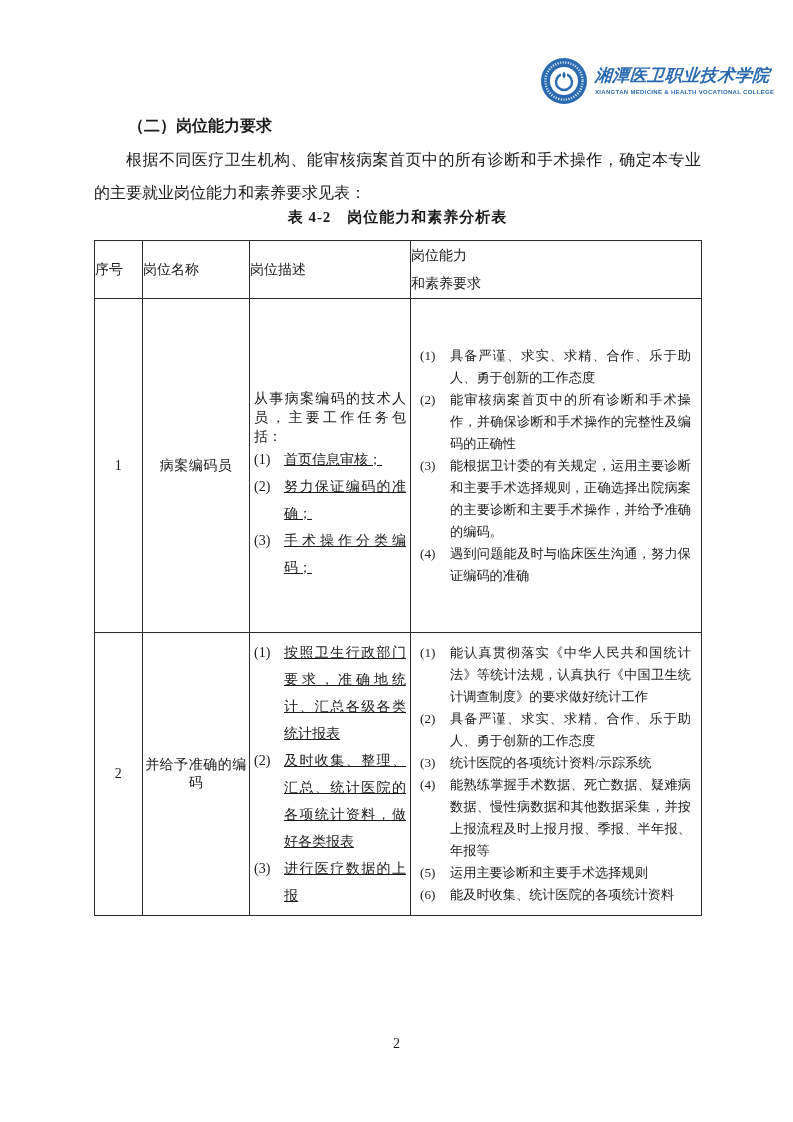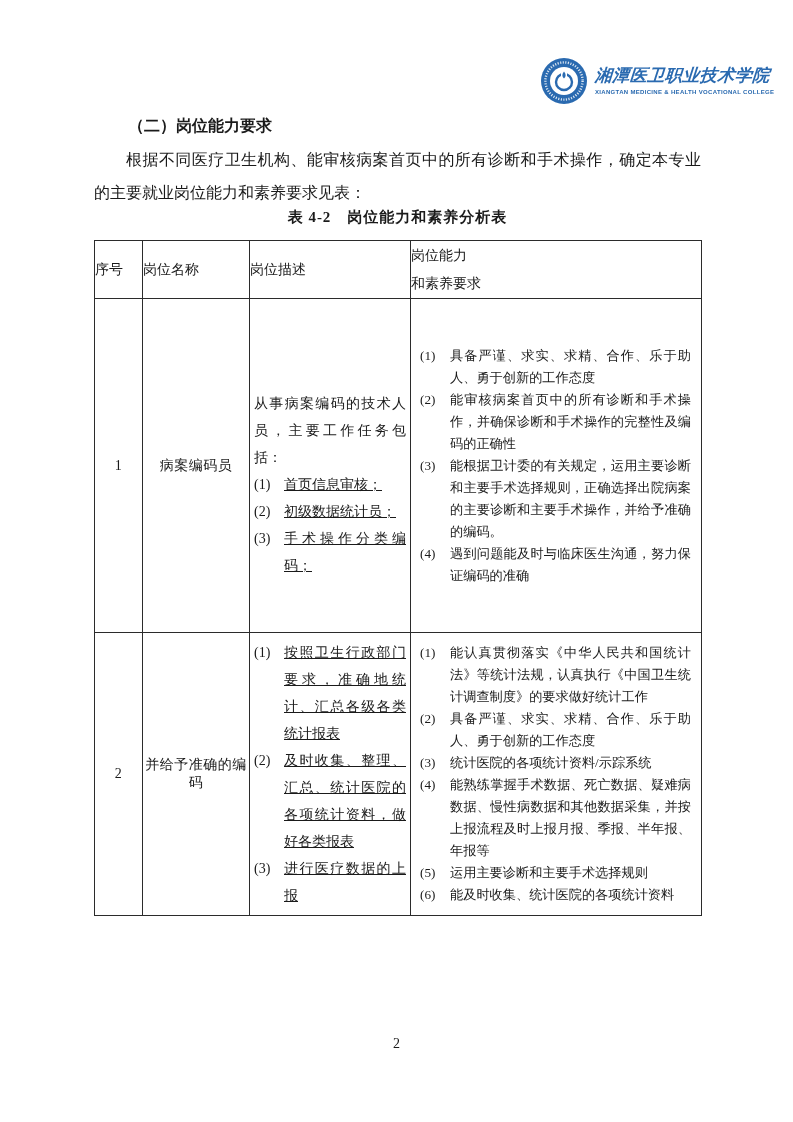--- a/index.html
+++ b/index.html
@@ -90,21 +90,21 @@
     vertical-align: middle;
     font-weight: normal;
   }
   .row-header { height: 58px; }
   .row-1 { height: 334px; }
   .row-2 { height: 277px; }
   .th-cell { text-align: left; font-size: 14px; }
   .th-req div { line-height: 28px; }
   .c-index, .c-name { text-align: center; font-size: 14px; letter-spacing: 0.5px; }
   .c-desc { padding: 6px 4px 6px 4px; font-size: 14px; }
-  .c-desc .desc-intro { line-height: 27px; text-align: justify; margin-top: 38px; }
+  .c-desc .desc-intro { line-height: 19px; text-align: justify; margin-top: 38px; }
   .c-desc .li { display: flex; line-height: 27px; }
   .c-desc .num { width: 30px; flex: 0 0 30px; }
   .c-desc .txt { flex: 1; text-align: justify; text-decoration: underline; }
   .c-req { padding: 8px 10px 8px 9px; font-size: 13.2px; }
   .c-req .li { display: flex; line-height: 22px; }
   .c-req .num { width: 30px; flex: 0 0 30px; }
   .c-req .txt { flex: 1; text-align: justify; }
 
   
   .page-number {
@@ -164,21 +164,21 @@
         <td class="c-index">1</td>
         <td class="c-name">病案编码员</td>
         <td class="c-desc">
           <div class="desc-intro">从事病案编码的技术人员，主要工作任务包括：</div>
           <div class="li">
             <span class="num">(1)</span>
               <span class="txt">首页信息审核；</span>
           </div>
           <div class="li">
             <span class="num">(2)</span>
-              <span class="txt">初级数据统计员；</span>
+              <span class="txt">努力保证编码的准确；</span>
           </div>
           <div class="li">
             <span class="num">(3)</span>
               <span class="txt">手术操作分类编码；</span>
           </div>
         </td>
         <td class="c-req">
           <div class="li">
             <span class="num">(1)</span>
               <span class="txt">具备严谨、求实、求精、合作、乐于助人、勇于创新的工作态度</span>

